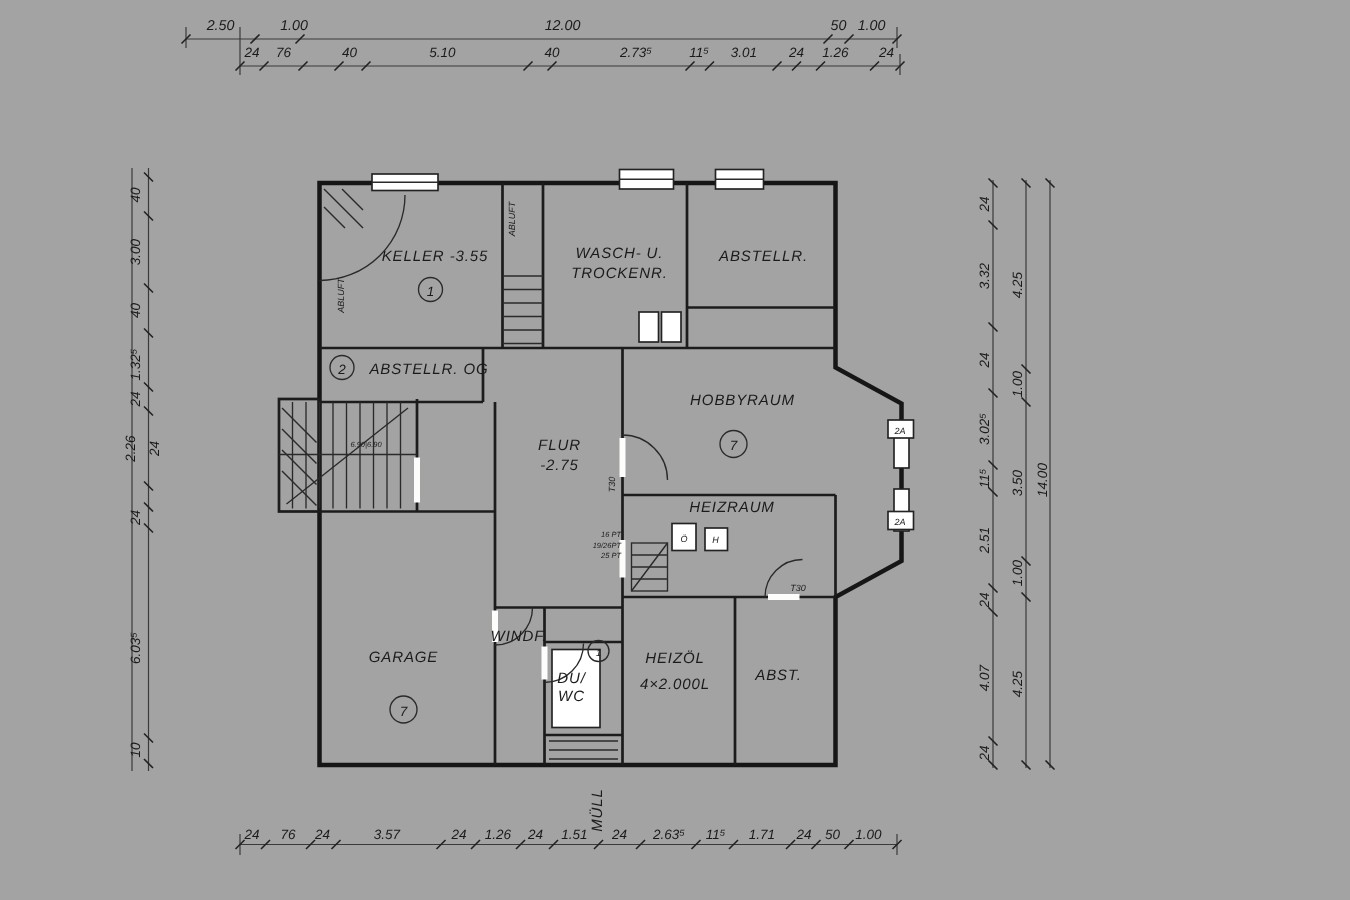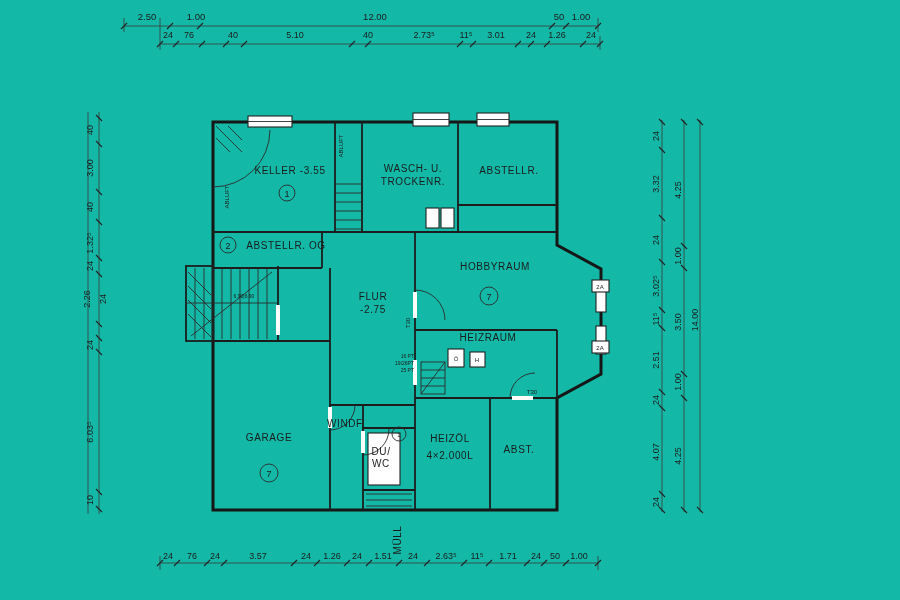--- a/index.html
+++ b/index.html
@@ -1,17 +1,17 @@
 <!DOCTYPE html>
 <html><head>
 <meta charset="utf-8">
 <style>
   html,body{margin:0;padding:0;background:#ffffff;}
-  #stage{position:relative;width:900px;height:600px;background:#14b8a6;overflow:hidden;
-         font-family:"Liberation Sans", sans-serif;}
+  #stage{position:relative;width:900px;height:600px;background:#a3a3a3;overflow:hidden;
+         font-family:"Liberation Sans", sans-serif;font-style:italic;}
   svg text{font-family:"Liberation Sans", sans-serif;fill:#1b1b1b;}
   .dim{font-size:9px;}
   .big{font-size:9.5px;}
   .room{font-size:10px;letter-spacing:0.6px;}
   .small{font-size:6px;}
   .tiny{font-size:5px;}
   .num{font-size:9px;}
   .wx{stroke:#161616;stroke-width:3;fill:none;}
   .wi{stroke:#1c1c1c;stroke-width:1.8;fill:none;}
   .thin{stroke:#2a2a2a;stroke-width:0.9;fill:none;}

